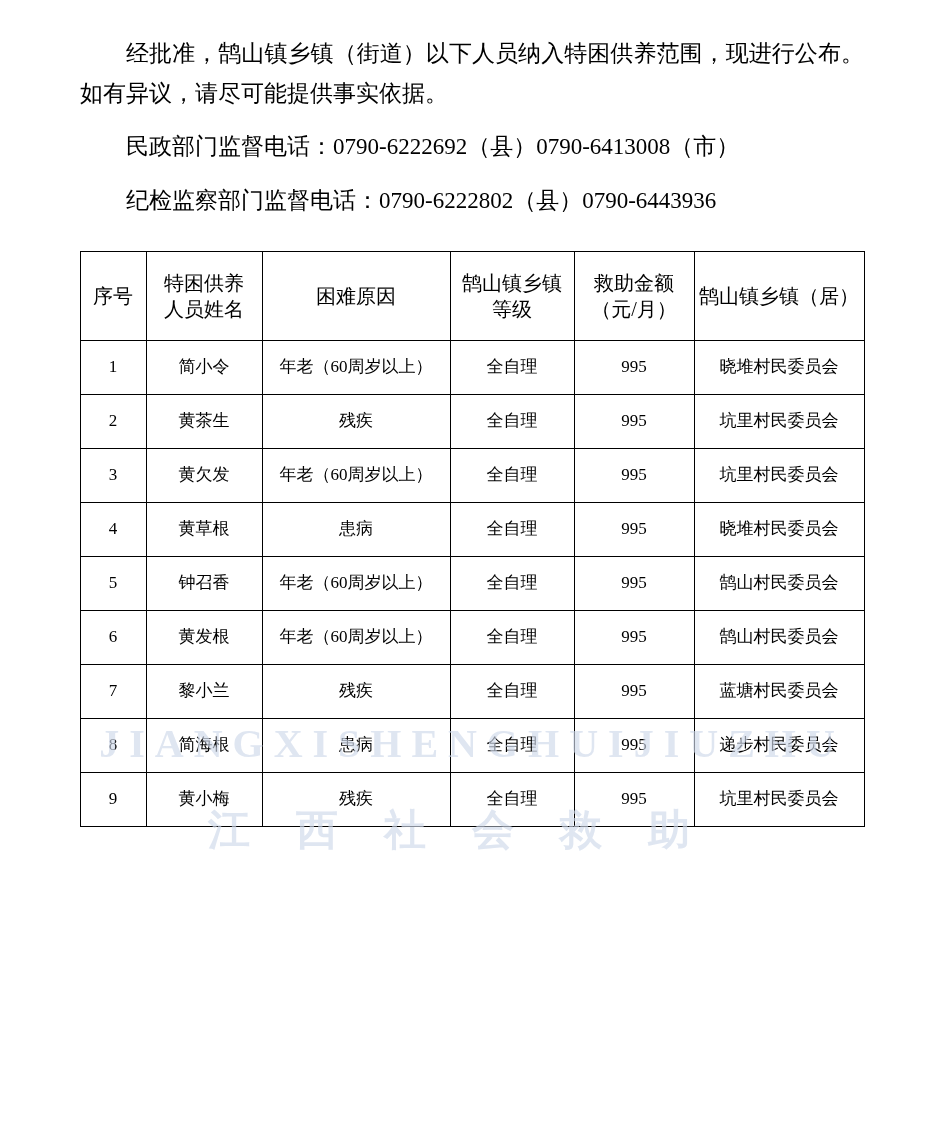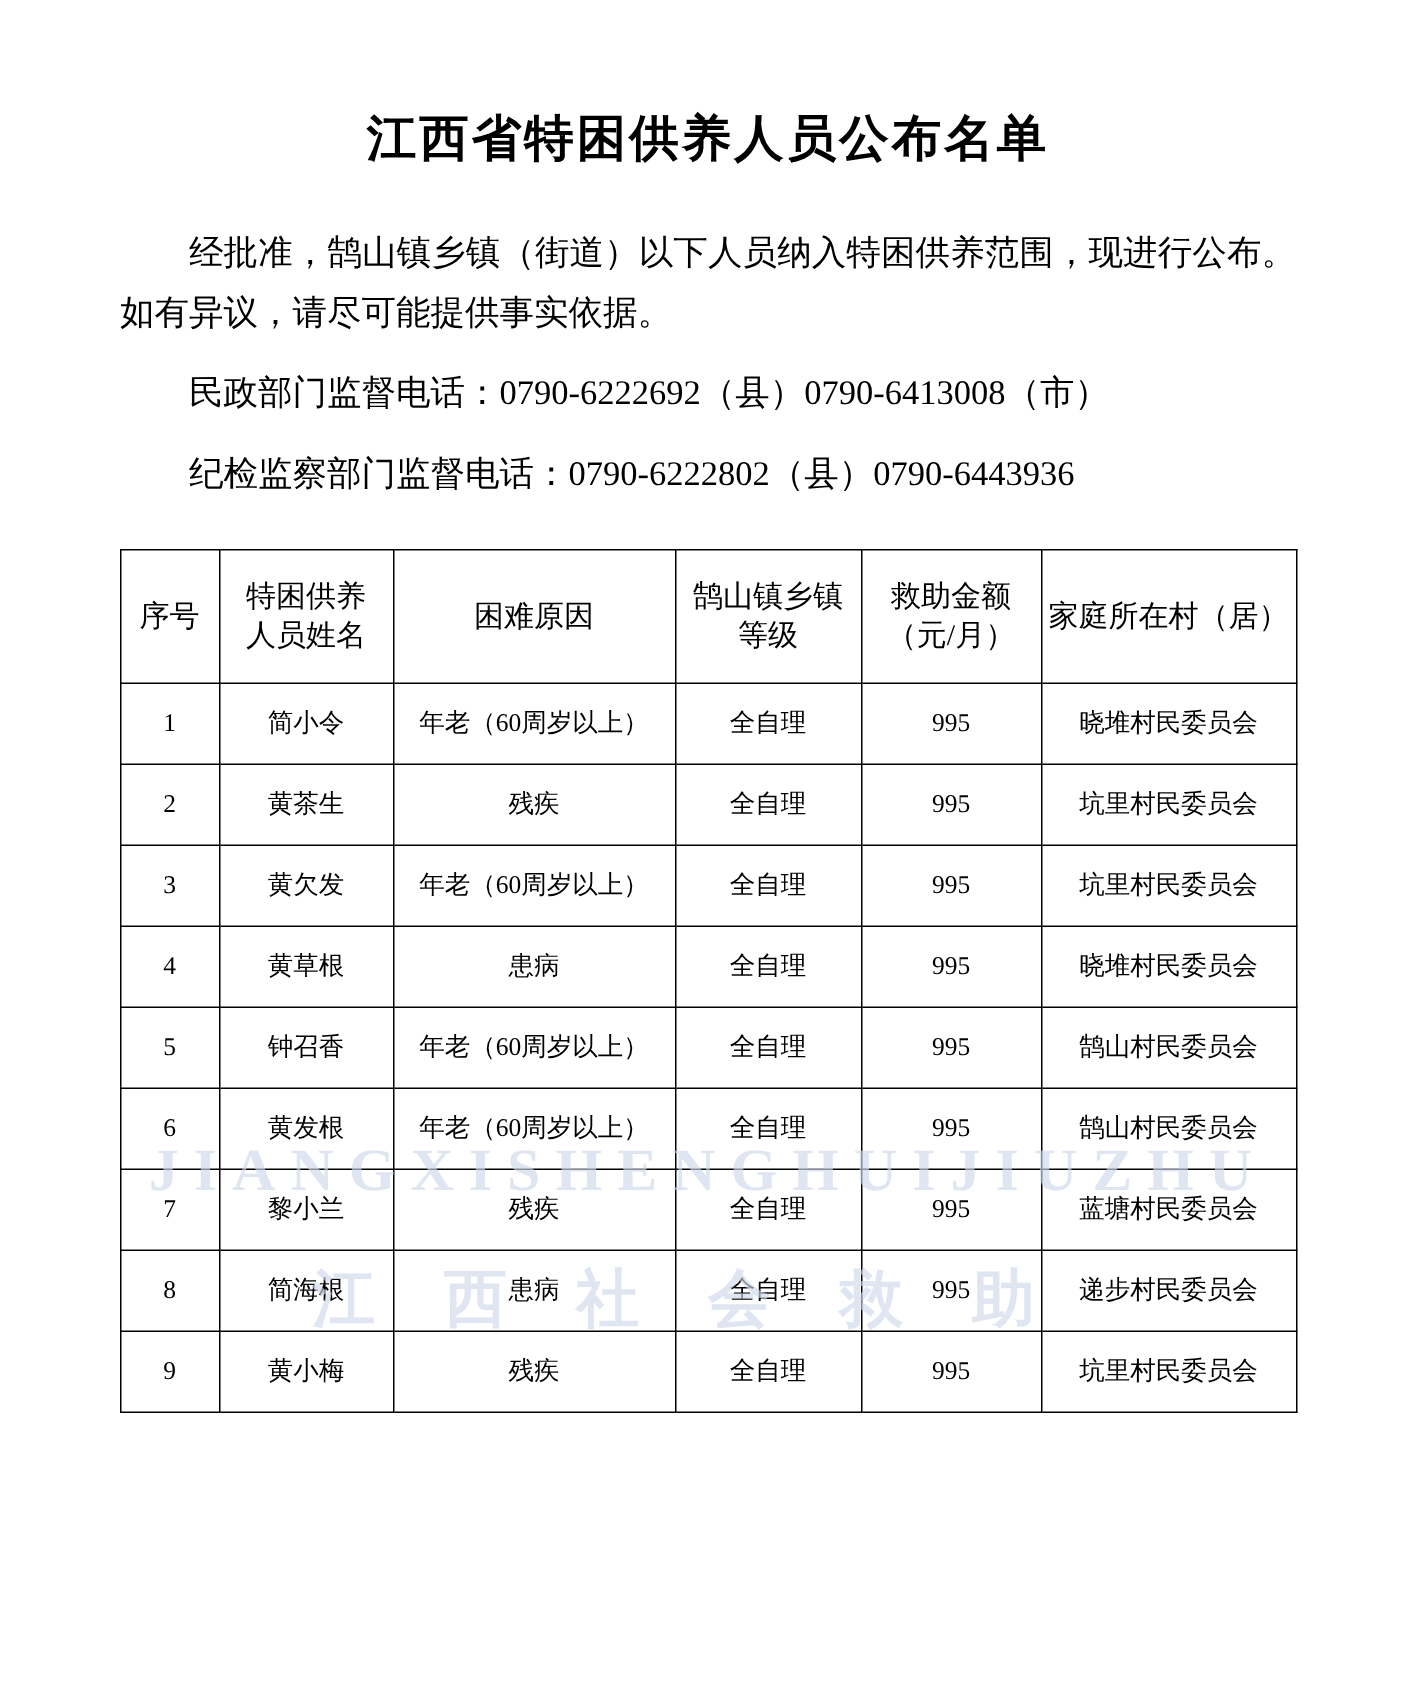--- a/index.html
+++ b/index.html
@@ -104,21 +104,20 @@
   }
 </style>
 </head>
 <body>
 
 <div class="page">
 
   <div class="watermark wm-cn">江西社会救助</div>
   <div class="watermark wm-latin">JIANGXISHENGHUIJIUZHU</div>
 
-  <h1 class="doc-title">江西省特困供养人员公布名单</h1>
 
   <div class="para-block">
     <p class="para p1">经批准，鹄山镇乡镇（街道）以下人员纳入特困供养范围，现进行公布。如有异议，请尽可能提供事实依据。</p>
     <p class="para p2">民政部门监督电话：0790-6222692（县）0790-6413008（市）</p>
     <p class="para p3">纪检监察部门监督电话：0790-6222802（县）0790-6443936</p>
   </div>
 
   <table class="main-table">
     <colgroup>
       <col class="c0">
@@ -137,21 +136,21 @@
         </th>
         <th>困难原因</th>
         <th>
           <span class="hdr-2line">鹄山镇乡镇</span>
           <span class="hdr-2line">等级</span>
         </th>
         <th>
           <span class="hdr-2line">救助金额</span>
           <span class="hdr-2line">（元/月）</span>
         </th>
-        <th>家庭所在村（居）</th>
+        <th>鹄山镇乡镇（居）</th>
       </tr>
     </thead>
     <tbody>
         <tr>
           <td class="cell-num">1</td>
           <td>简小令</td>
           <td>年老（60周岁以上）</td>
           <td>全自理</td>
           <td class="cell-num">995</td>
           <td>晓堆村民委员会</td>

